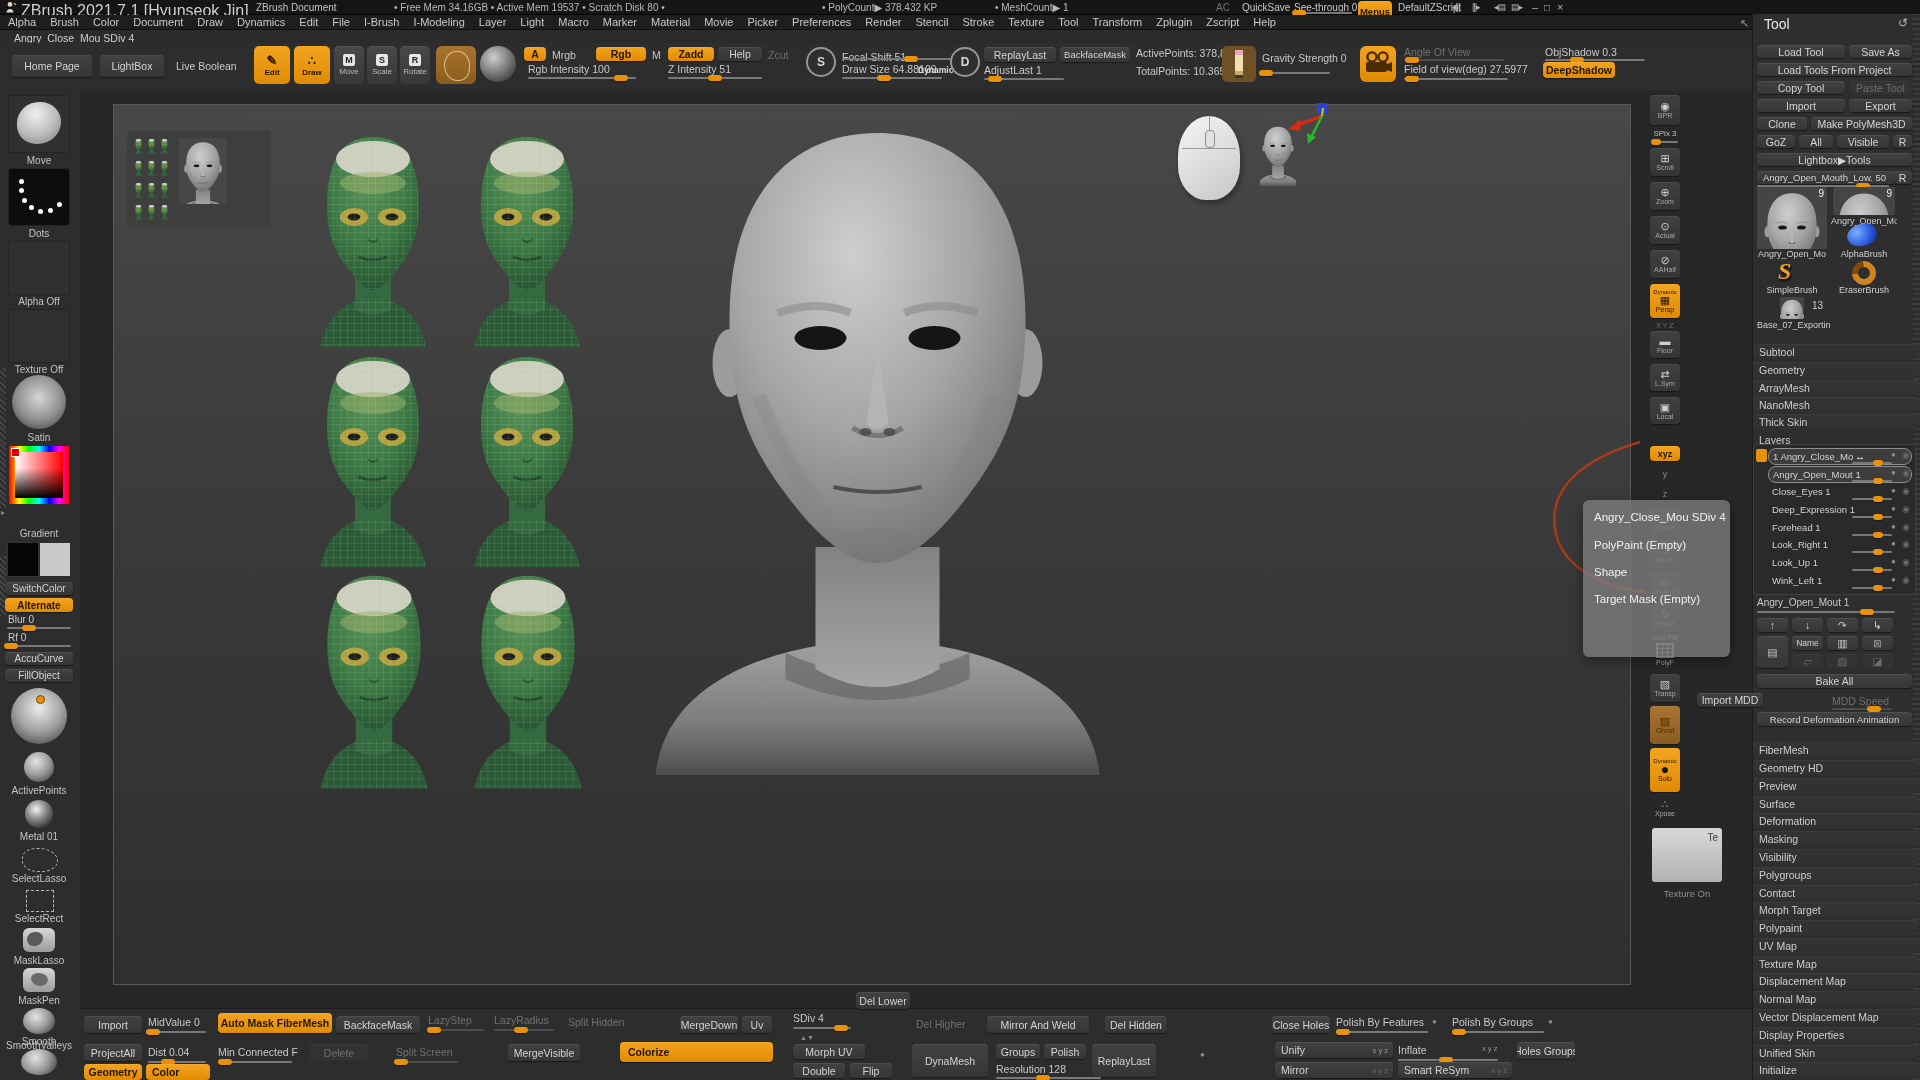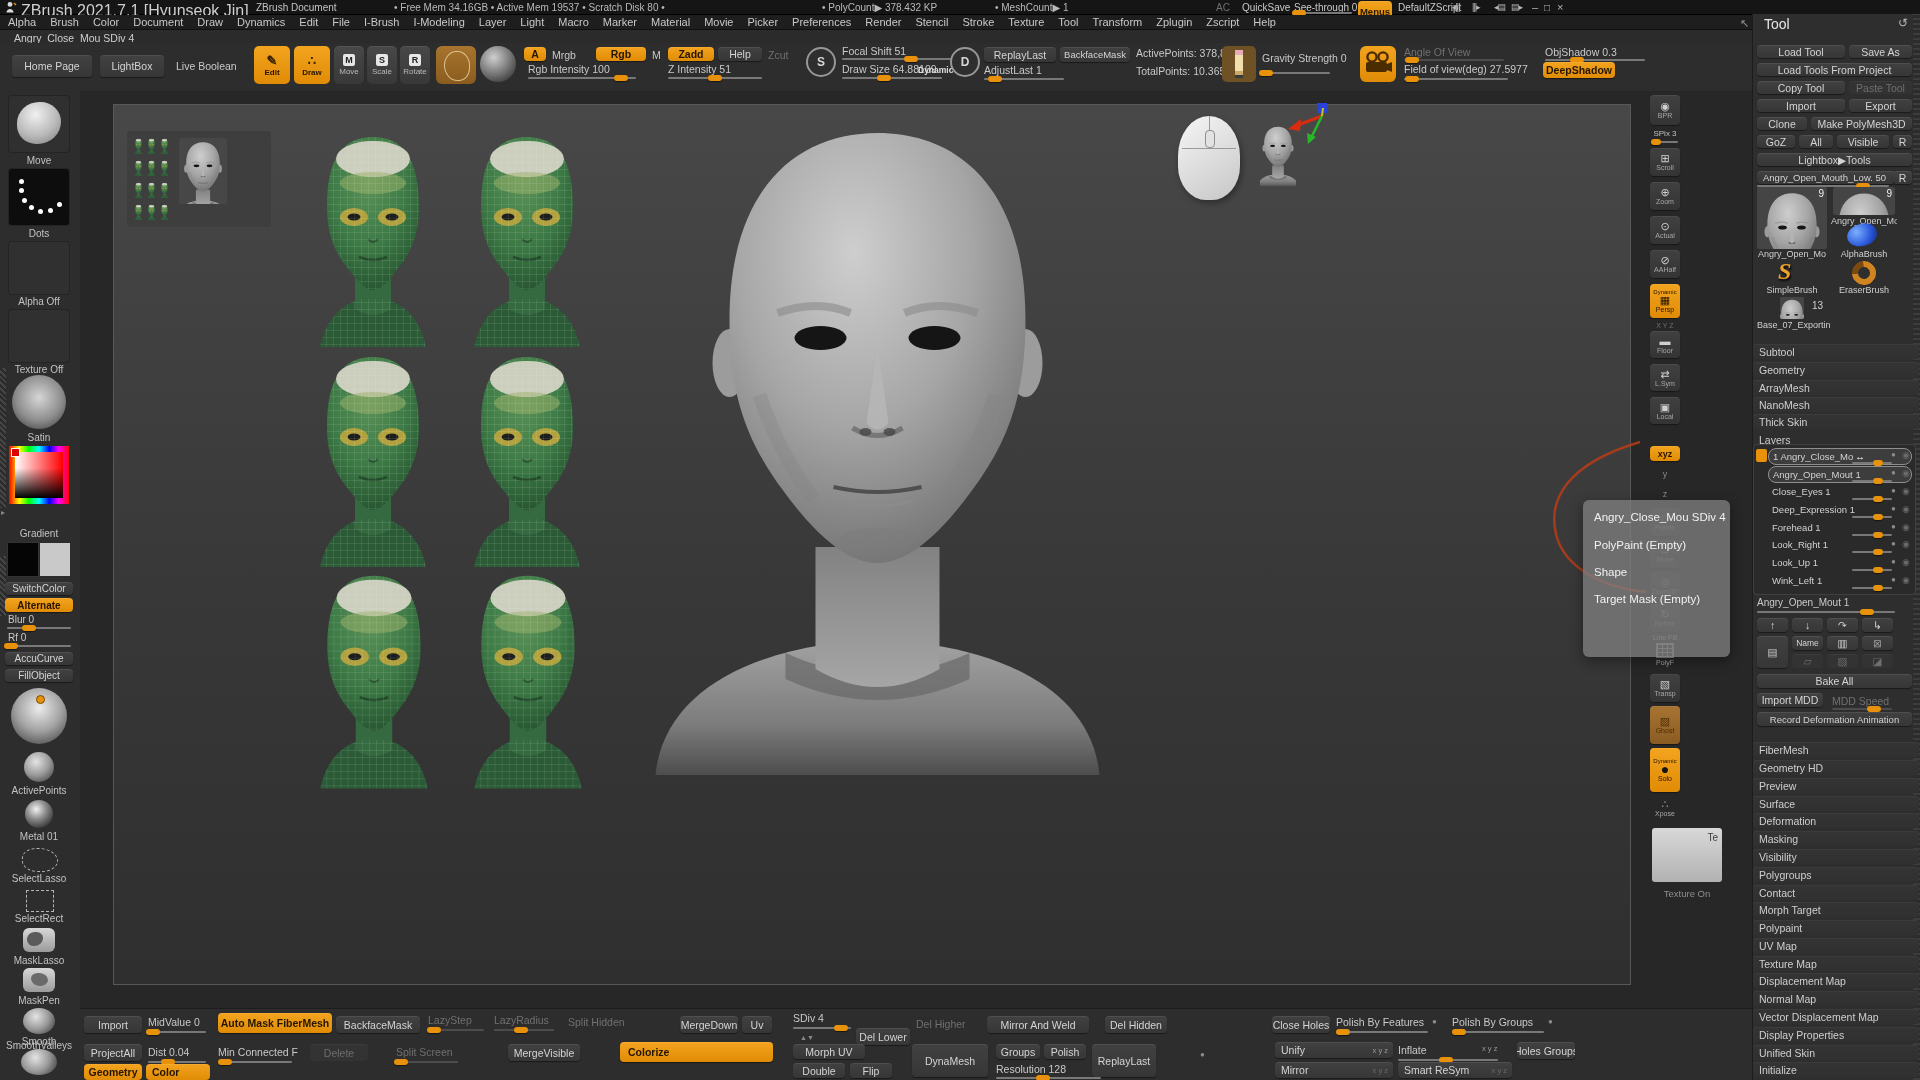--- a/index.html
+++ b/index.html
@@ -229,21 +229,21 @@
   <div class="s" style="left:528px;top:77px;width:108px">
       <i style="left:86%"></i>
     </div>
   <span class="l" style="left:668px;top:63px">Z Intensity 51</span>
   <div class="s" style="left:668px;top:77px;width:94px">
       <i style="left:50%"></i>
     </div>
   <div class="circ" style="left:806px;top:47px;width:26px;height:26px">
       <span>S</span>
     </div>
-  <span class="l" style="left:842px;top:45px">Focal Shift 51</span>
+  <span class="l" style="left:842px;top:51px">Focal Shift 51</span>
   <div class="s" style="left:842px;top:58px;width:112px">
       <i style="left:62%"></i>
     </div>
   <span class="l" style="left:842px;top:63px">Draw Size 64.88109</span>
   <div class="s" style="left:842px;top:77px;width:100px">
       <i style="left:42%"></i>
     </div>
   <span class="l" style="left:918px;top:65px;font-size:8.5px;font-weight:bold;color:#e0e0e0">Dynamic</span>
   <div class="circ" style="left:950px;top:47px;width:26px;height:26px">
       <span>D</span>
@@ -740,21 +740,21 @@
       <span>Name</span>
     </div>
   <div class="b" style="left:1827px;top:636px;width:31px;height:14px">▥</div>
   <div class="b" style="left:1862px;top:636px;width:31px;height:14px;color:#9a9a9a">⊠</div>
   <div class="b db" style="left:1792px;top:654px;width:31px;height:14px">▱</div>
   <div class="b db" style="left:1827px;top:654px;width:31px;height:14px">▨</div>
   <div class="b db" style="left:1862px;top:654px;width:31px;height:14px">◪</div>
   <div class="b" style="left:1757px;top:674px;width:155px;height:14px">
       <span>Bake All</span>
     </div>
-  <div class="b" style="left:1757px;top:693px;width:66px;height:14px">
+  <div class="b" style="left:1697px;top:693px;width:66px;height:14px">
       <span>Import MDD</span>
     </div>
   <span class="dl" style="left:1832px;top:695px">MDD Speed</span>
   <div class="s d" style="left:1832px;top:708px;width:60px">
       <i style="left:70%"></i>
     </div>
   <div class="b" style="left:1757px;top:712px;width:155px;height:14px;font-size:9.5px">
       <span>Record Deformation Animation</span>
     </div>
 
@@ -843,21 +843,21 @@
       <span>MergeDown</span>
     </div>
   <div class="b" style="left:742px;top:1016px;width:30px;height:17px">
       <span>Uv</span>
     </div>
   <span class="l" style="left:793px;top:1012px">SDiv 4</span>
   <div class="s" style="left:793px;top:1027px;width:58px">
       <i style="left:82%"></i>
     </div>
   <span class="a" style="left:800px;top:1034px;font-size:7px;color:#8a8a8a">▲▼</span>
-  <div class="b" style="left:856px;top:1028px;width:54px;height:17px">
+  <div class="b" style="left:856px;top:992px;width:54px;height:17px">
       <span>Del Lower</span>
     </div>
   <span class="dl" style="left:916px;top:1018px">Del Higher</span>
   <div class="b" style="left:987px;top:1016px;width:102px;height:17px">
       <span>Mirror And Weld</span>
     </div>
   <div class="b" style="left:1105px;top:1016px;width:62px;height:17px">
       <span>Del Hidden</span>
     </div>
   <div class="b" style="left:1272px;top:1016px;width:58px;height:17px">

